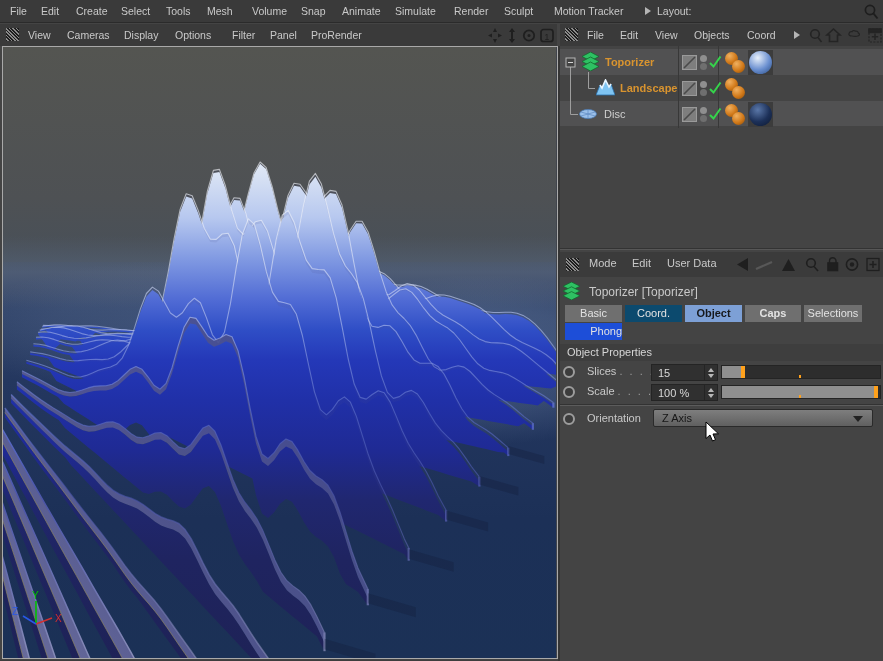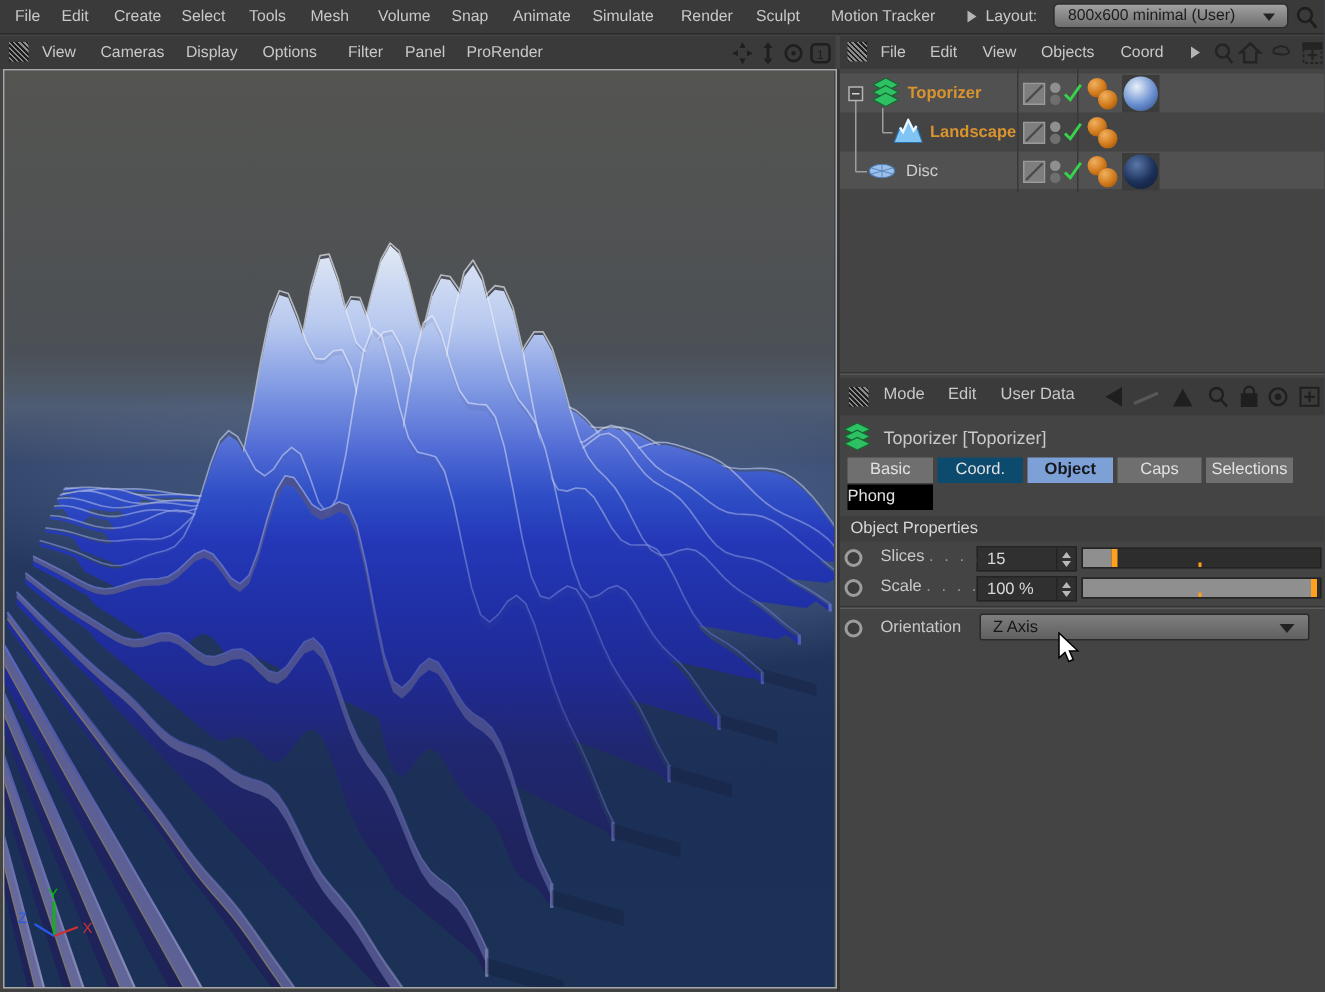--- a/index.html
+++ b/index.html
@@ -21,25 +21,20 @@
 <span style="position:absolute;left:207px;top:0;line-height:23px">Mesh</span>
 <span style="position:absolute;left:252px;top:0;line-height:23px">Volume</span>
 <span style="position:absolute;left:301px;top:0;line-height:23px">Snap</span>
 <span style="position:absolute;left:342px;top:0;line-height:23px">Animate</span>
 <span style="position:absolute;left:395px;top:0;line-height:23px">Simulate</span>
 <span style="position:absolute;left:454px;top:0;line-height:23px">Render</span>
 <span style="position:absolute;left:504px;top:0;line-height:23px">Sculpt</span>
 <span style="position:absolute;left:554px;top:0;line-height:23px">Motion Tracker</span>
 <span style="position:absolute;left:645px;top:7px;width:0;height:0;border-left:6px solid #b5b5b5;border-top:4px solid transparent;border-bottom:4px solid transparent"></span>
 <span style="position:absolute;left:657px;top:0;line-height:23px">Layout:</span>
-<div style="position:absolute;left:702px;top:2px;width:157px;height:17px;border-radius:4px;
-  background:linear-gradient(#a2a2a2,#8a8a8a 45%,#6f6f6f);border:1px solid #2e2e2e;
-  color:#1c1c1c;line-height:15px;padding-left:9px">800x600 minimal (User)
-  <span style="position:absolute;right:8px;top:6px;width:0;height:0;border-top:5px solid #222;border-left:4px solid transparent;border-right:4px solid transparent"></span>
-</div>
 <svg style="position:absolute;left:863px;top:3px" width="16" height="17" viewBox="0 0 16 17">
  <circle cx="7" cy="7" r="4.6" fill="none" stroke="#1e1e1e" stroke-width="1.7"></circle>
  <line x1="10.4" y1="10.4" x2="14.5" y2="15.5" stroke="#1e1e1e" stroke-width="1.9"></line>
 </svg>
 </div>
 
 <div class="abs bar" style="left:0;top:24px;width:557px;height:22px;font-size:10.5px">
  <div class="grip abs" style="left:6px;top:4px"></div>
 <span style="position:absolute;left:28px;top:0;line-height:23px">View</span>
 <span style="position:absolute;left:67px;top:0;line-height:23px">Cameras</span>
@@ -330,23 +325,23 @@
  <svg class="abs" style="left:3px;top:5px" width="17" height="18" viewBox="0 0 17 18">
    <path d="M8.5 0 L17 4.2 L8.5 8.4 L0 4.2 Z" fill="#2ec163" stroke="#14672f" stroke-width="0.8"></path>
    <path d="M8.5 4.8 L17 9 L8.5 13.2 L0 9 Z" fill="#2ec163" stroke="#14672f" stroke-width="0.8"></path>
    <path d="M8.5 9.6 L17 13.8 L8.5 18 L0 13.8 Z" fill="#2ec163" stroke="#14672f" stroke-width="0.8"></path>
  </svg>
  <span class="abs" style="left:29px;top:8px;font-size:12px">Toporizer [Toporizer]</span>
 
  <div class="abs" style="left:5px;top:28px;width:57px;height:17px;background:#6f6f6f;color:#e2e2e2;text-align:center;line-height:17px;font-weight:normal">Basic</div>
 <div class="abs" style="left:65px;top:28px;width:57px;height:17px;background:#0c4a6e;color:#e2e2e2;text-align:center;line-height:17px;font-weight:normal">Coord.</div>
 <div class="abs" style="left:125px;top:28px;width:57px;height:17px;background:#7da0d6;color:#16181c;text-align:center;line-height:17px;font-weight:bold">Object</div>
-<div class="abs" style="left:185px;top:28px;width:56px;height:17px;background:#6f6f6f;color:#e2e2e2;text-align:center;line-height:17px;font-weight:normal">Caps</div>
+<div class="abs" style="left:185px;top:28px;width:56px;height:17px;background:#6f6f6f;color:#e2e2e2;text-align:center;line-height:17px;font-weight:bold">Caps</div>
 <div class="abs" style="left:244px;top:28px;width:58px;height:17px;background:#6f6f6f;color:#e2e2e2;text-align:center;line-height:17px;font-weight:normal">Selections</div>
-<div class="abs" style="left:5px;top:46px;width:57px;height:17px;background:#000000;color:#e2e2e2;text-align:left;line-height:17px">Phong</div>
+<div class="abs" style="left:5px;top:46px;width:57px;height:17px;background:#1d4ed8;color:#e2e2e2;text-align:right;line-height:17px">Phong</div>
 
  <div class="abs" style="left:0;top:67px;width:323px;height:17px;background:#3e3e3e">
    <span class="abs" style="left:7px;top:2px;color:#d6d6d6">Object Properties</span>
  </div>
 
  <div class="abs" style="left:3px;top:89px;width:12px;height:12px;border-radius:50%;border:2px solid #9d9d9d;background:#3c3c3c"></div>
 <span class="abs" style="left:27px;top:88px">Slices <span style="color:#9a9a9a;letter-spacing:2px">. . . .</span></span>
 <div class="abs" style="left:91px;top:87px;width:67px;height:17px;background:#303030;border:1px solid #242424;color:#d8d8d8">
       <span style="position:absolute;left:6px;top:1.5px">15</span>
       <span style="position:absolute;right:12px;top:0;width:1px;height:15px;background:#242424"></span>

